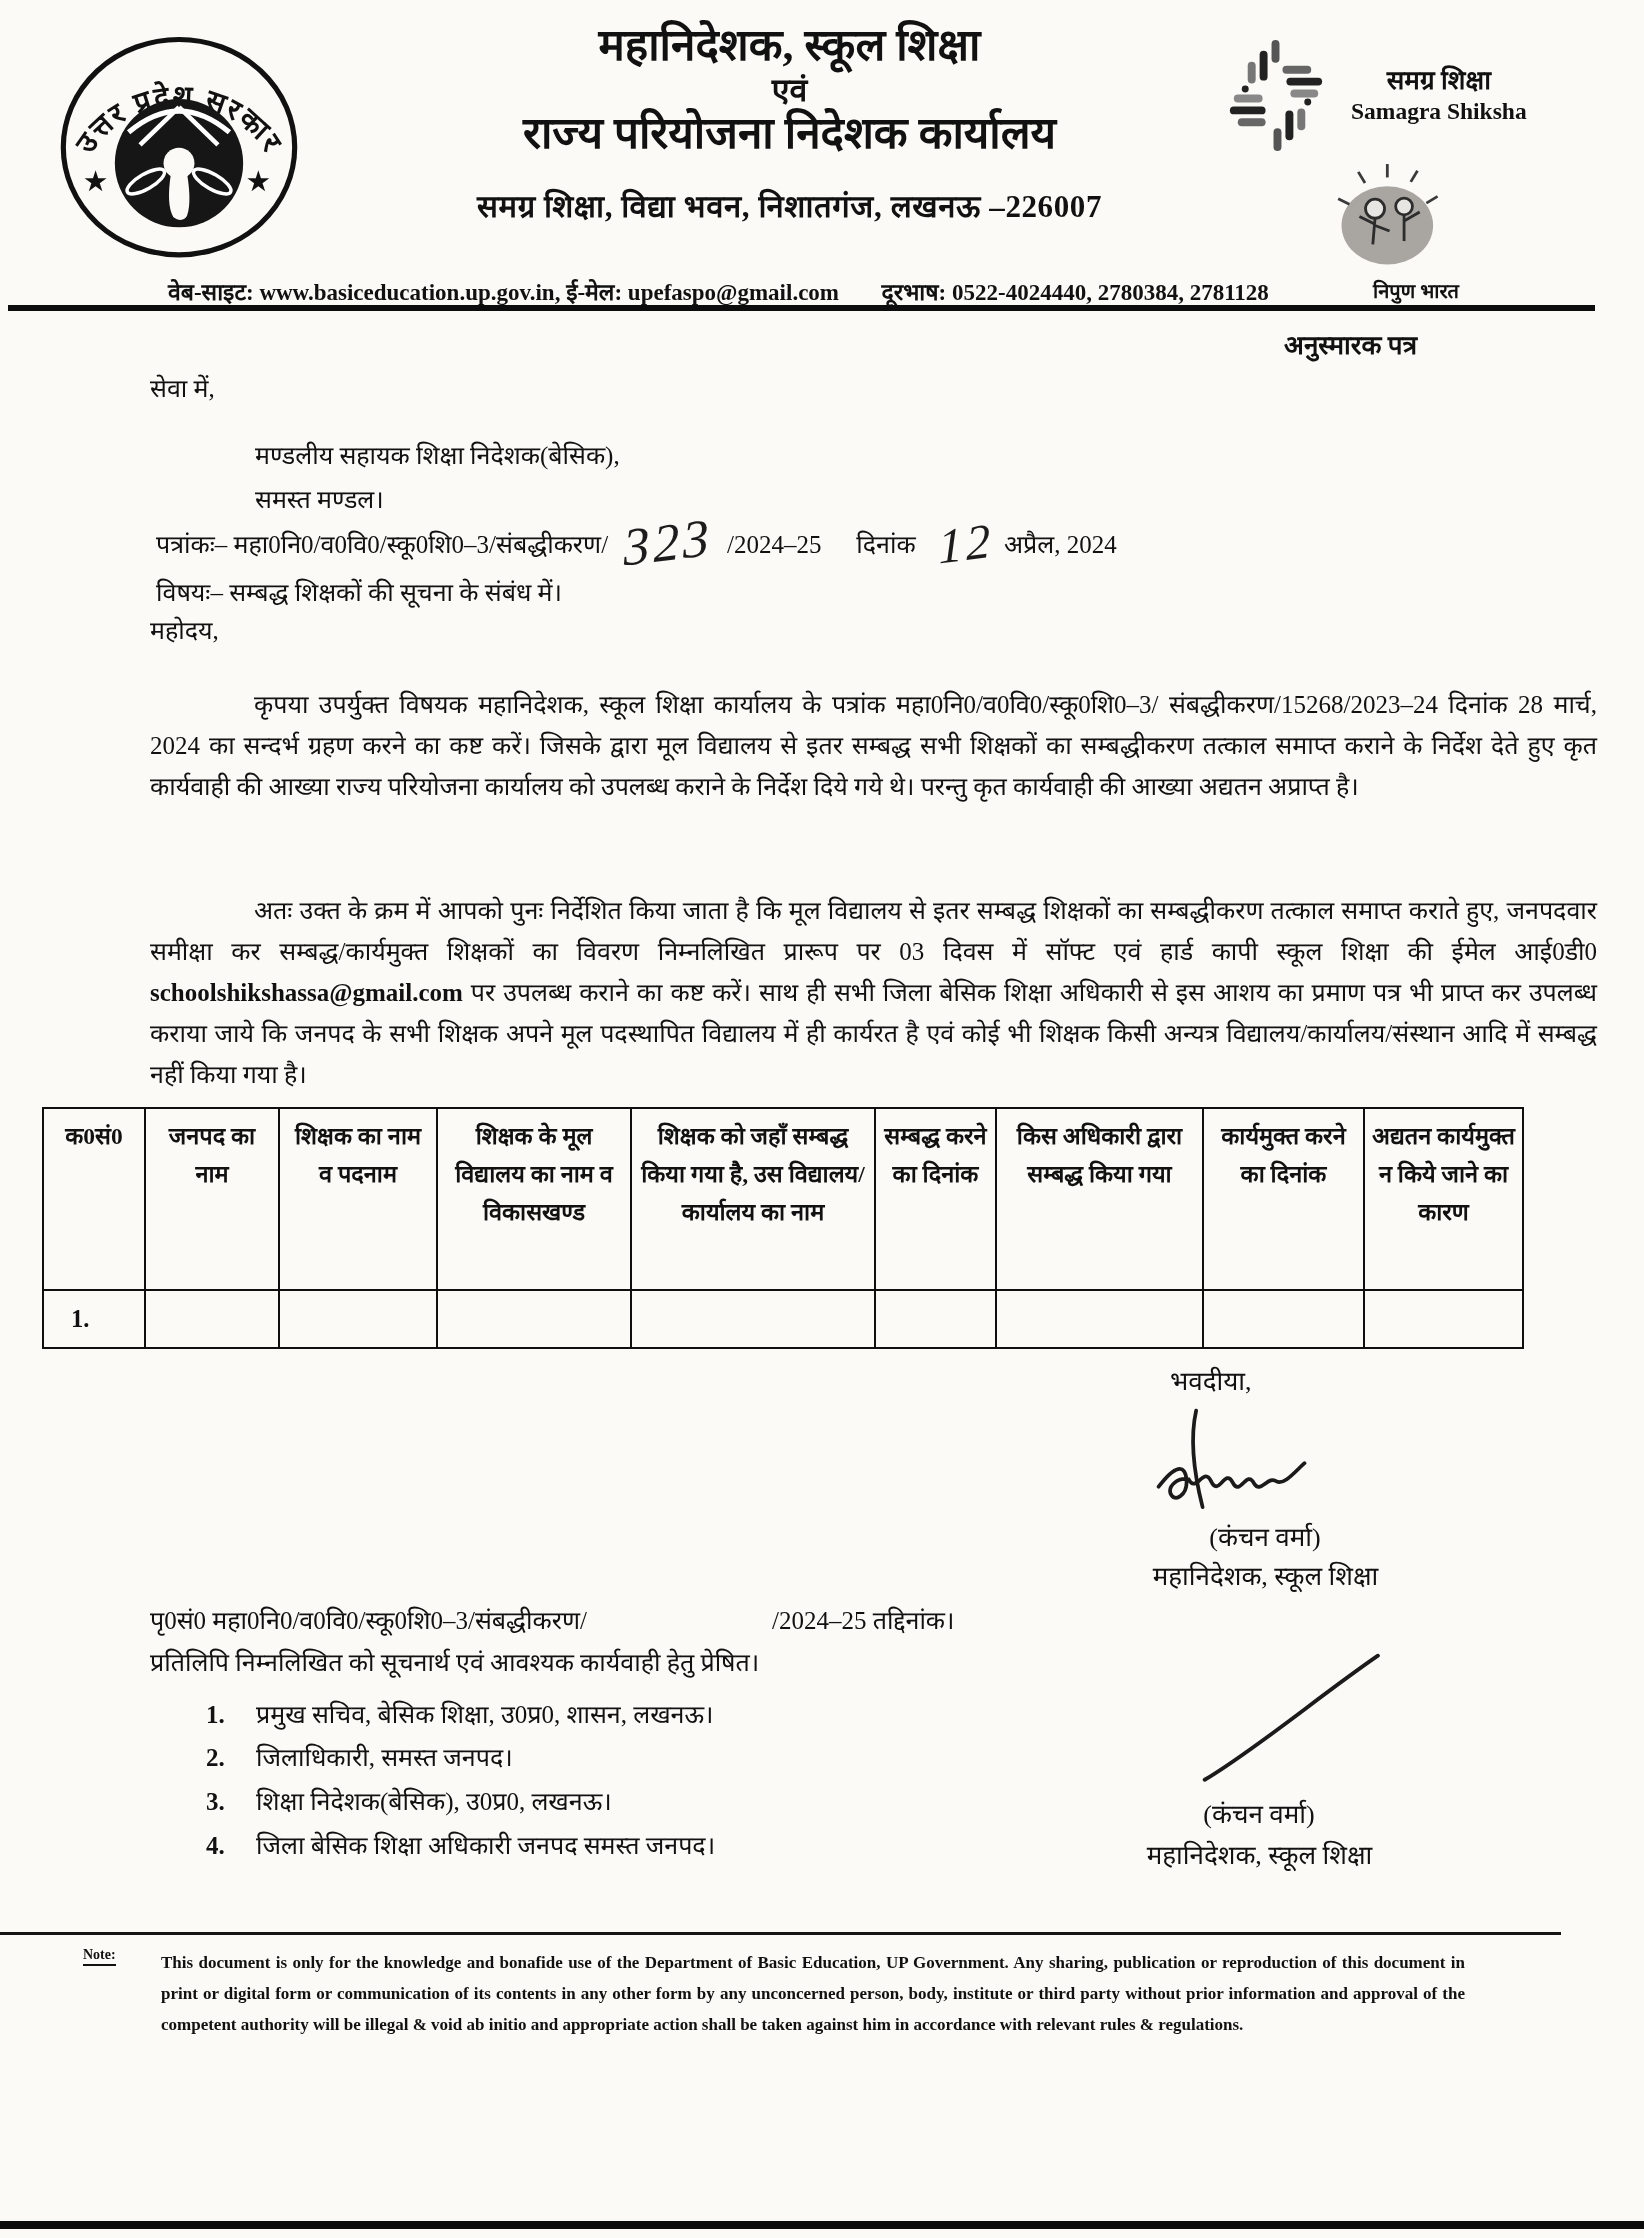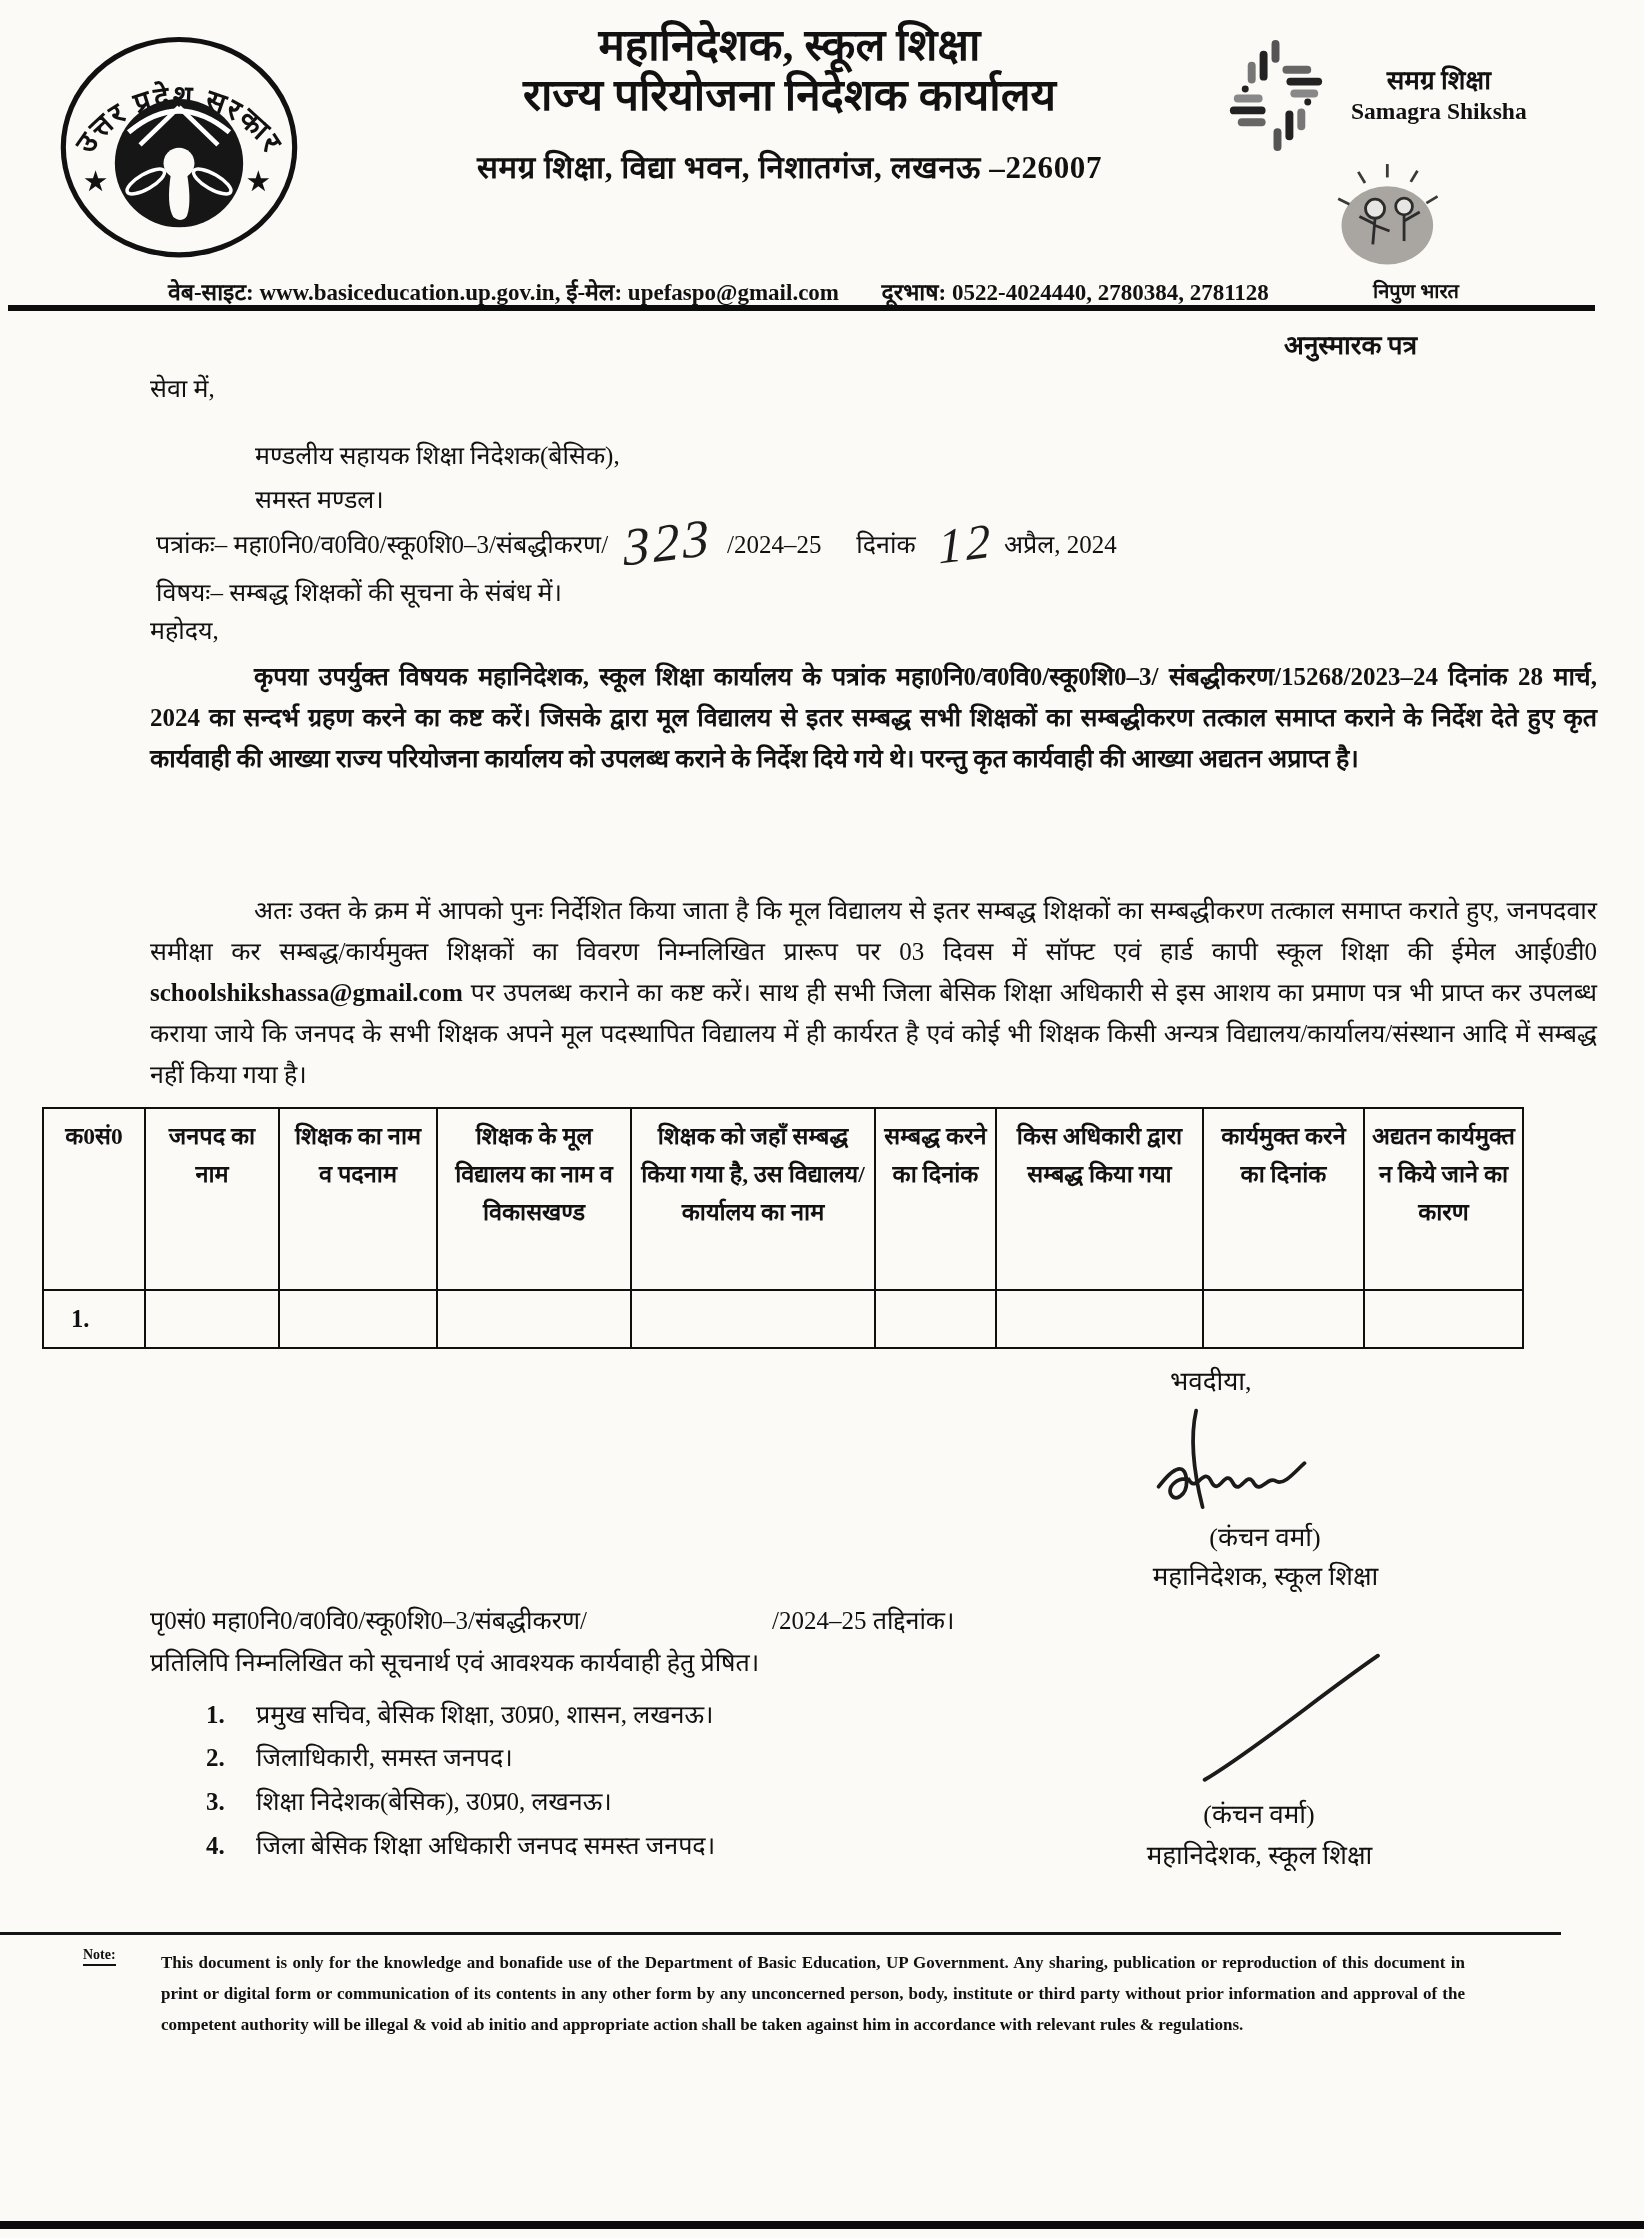--- a/index.html
+++ b/index.html
@@ -37,21 +37,21 @@
   .refline{left:156px;top:526px;font-size:25px;white-space:nowrap;}
   .handwritten{
     display:inline-block;font-style:italic;font-weight:normal;
     font-size:53px;line-height:0;transform:rotate(-7deg) skewX(-5deg);
     position:relative;top:6.7px;margin:0 14.6px;color:#1c1c1c;letter-spacing:3.4px;
   }
   .hw-day{font-size:49px;margin:0 10px 0 22.4px;}
   .subject{left:156px;top:574px;font-size:25px;white-space:nowrap;}
   .greet{left:150px;top:616px;}
   .para{left:150px;width:1447px;font-size:25px;line-height:41px;text-align:justify;text-indent:104px;}
-  .para1{top:656px;font-weight:bold;}
+  .para1{top:684px;}
   .para2{top:869px;margin-top:21px;}
   .email-bold{font-weight:bold;font-family:"Liberation Serif",serif;}
   
   .fmt-table{left:42px;top:1107px;}
   table{border-collapse:collapse;table-layout:fixed;width:1480px;background:transparent;}
   th,td{border:2.2px solid #0f0f0f;}
   th{font-size:23.5px;font-weight:bold;line-height:38px;vertical-align:top;text-align:center;padding:7.8px 5.6px 0 5.6px;height:182px;box-sizing:border-box;}
   td{font-size:24.6px;font-weight:bold;height:58px;vertical-align:middle;text-align:left;padding-left:27px;box-sizing:border-box;}
   
   .valed{left:1170px;top:1366px;font-size:26px;}
@@ -95,20 +95,21 @@
     <path d="M220 152 L288 218" stroke="#fff" stroke-width="8"></path>
     <ellipse cx="162" cy="282" rx="37" ry="13" transform="rotate(-30 162 282)" fill="none" stroke="#fff" stroke-width="6"></ellipse>
     <ellipse cx="278" cy="282" rx="37" ry="13" transform="rotate(30 278 282)" fill="none" stroke="#fff" stroke-width="6"></ellipse>
     <circle cx="220" cy="250" r="27" fill="#fbfaf7"></circle>
     <path d="M206 268 C200 306 202 330 210 344 C220 352 230 350 234 342 C241 322 238 292 234 268 Z" fill="#fbfaf7"></path>
   </g>
 </svg>
 
 <div class="abs head-center">
   <div class="title1">महानिदेशक, स्कूल शिक्षा</div>
+  <div class="title2">एवं</div>
   <div class="title3">राज्य परियोजना निदेशक कार्यालय</div>
   <div class="addr">समग्र शिक्षा, विद्या भवन, निशातगंज, लखनऊ –226007</div>
 </div>
 
 <div class="abs samagra">
   <svg viewBox="0 0 260 260">
     <g fill="#222">
       <rect x="120" y="18" width="16" height="46" rx="8" fill="#555"></rect>
       <rect x="96" y="40" width="16" height="60" rx="8"></rect>
       <rect x="72" y="62" width="16" height="44" rx="8" fill="#777"></rect>

